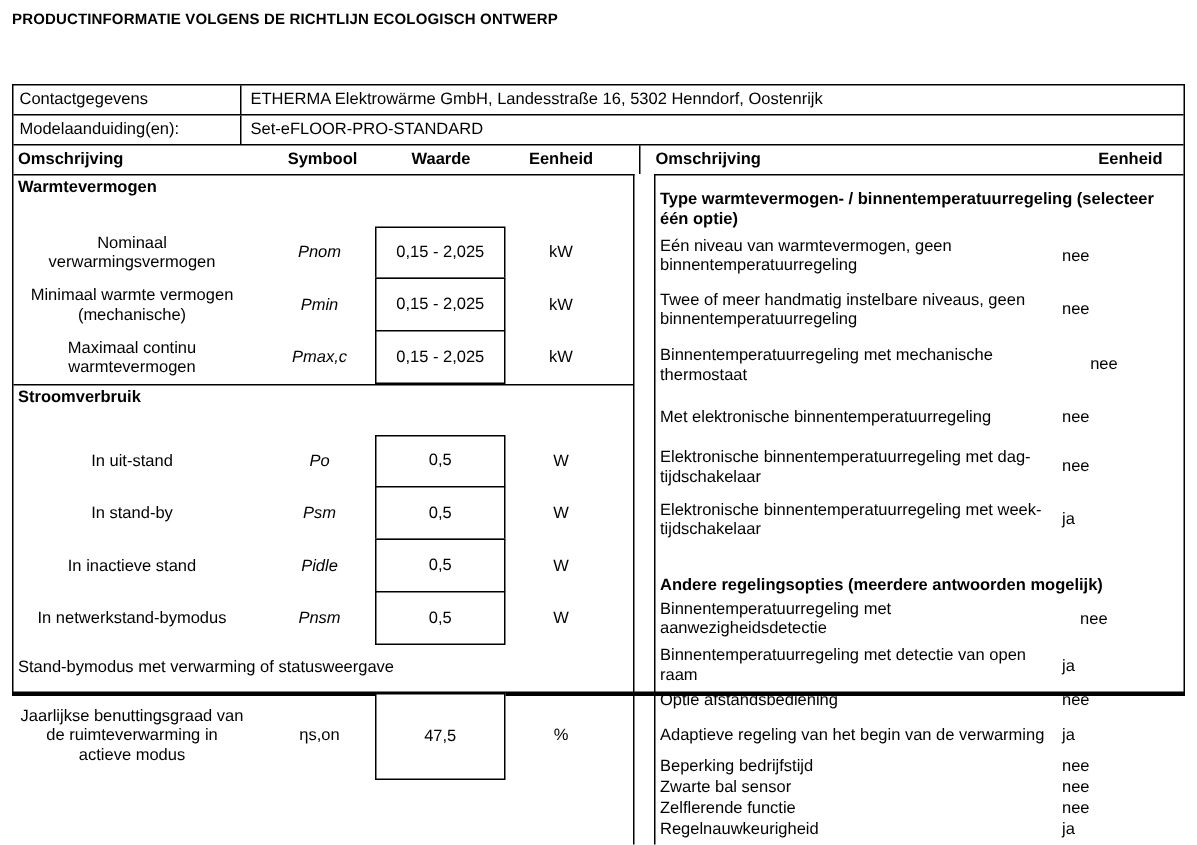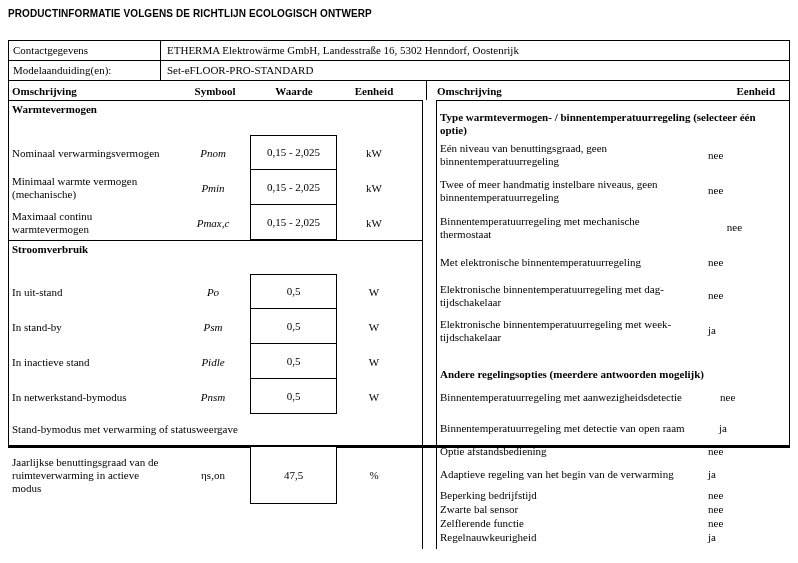--- a/index.html
+++ b/index.html
@@ -3,22 +3,22 @@
 <meta charset="utf-8">
 <style>
   * { margin:0; padding:0; box-sizing:border-box; }
   html,body { background:#ffffff; }
   .page {
     position:relative; width:798px; height:563px; background:#ffffff;
     font-family:"Liberation Sans", sans-serif; font-size:11px; color:#000; line-height:13px;
   }
   .title { position:absolute; left:8px; top:7px; font-size:10px; font-weight:bold; letter-spacing:.1px; }
 
-  .doc-table { position:absolute; left:8px; top:40px; width:782px; height:408px;
-    border:1px solid #000; border-bottom:3px solid #000;font-family:Liberation Serif, serif; }
+  .doc-table { position:absolute; left:8px; top:56px; width:782px; height:408px;
+    border:1px solid #000; border-bottom:3px solid #000; }
 
   .trow { display:flex; height:20px; border-bottom:1px solid #000; align-items:center; }
   .trow .c1 { width:152px; border-right:1px solid #000; height:100%; display:flex; align-items:center; padding-left:4px; }
   .trow .c2 { flex:1; padding-left:6px; }
 
   .head-row { position:relative; height:19px; font-weight:bold; }
   .head-row span { position:absolute; top:50%; transform:translateY(-50%); }
   .h-desc-l { left:3px; }
   .h-sym   { left:176px; width:60px; text-align:center; }
   .h-val   { left:254px; width:62px; text-align:center; }
@@ -28,42 +28,42 @@
   .h-unit-r{ right:14px; }
 
   .body-area { position:relative; height:449px; }
 
   
   .left-box { position:absolute; left:0; top:0; bottom:0; width:414px;
     border-top:1px solid #000; border-right:1px solid #000; }
   .lsec { height:34px; font-weight:bold; padding:2px 0 0 3px; }
   .lsec.bordered { border-top:1px solid #000; }
   .lrow { position:relative; height:35px; }
-  .ldesc { position:absolute; left:3px; top:50%; transform:translateY(-50%); width:152px; }
+  .ldesc { position:absolute; left:3px; top:50%; transform:translateY(-50%); width:152px;text-align:center; }
   .lsym  { position:absolute; left:178px; width:52px; top:50%; transform:translateY(-50%);
            text-align:center; font-style:italic; }
   .lsym.upright { font-style:normal; }
   .vbox  { position:absolute; left:241px; width:87px; top:0; bottom:0;
            border:1px solid #000; display:flex; align-items:center; justify-content:center; background:#fff; }
   .lrow + .lrow .vbox { top:-1px; }
   .lunit { position:absolute; left:330px; width:70px; top:50%; transform:translateY(-50%); text-align:center; }
   .note-row { height:28px; padding:9px 0 0 3px; }
   .final-row { position:relative; height:66px; }
   .final-row .vbox { top:4px; bottom:4px; }
 
   
   .right-box { position:absolute; left:427px; right:0; top:0; bottom:0;
     border-top:1px solid #000; border-left:1px solid #000; overflow:hidden; }
   .rrow { display:flex; align-items:center; padding-left:3px; }
   .rdesc { width:268px; padding-right:6px; }
   .rval  { width:70px; }
   .rsec  { font-weight:bold; display:flex; align-items:flex-end; padding-left:3px; }
   .rsec span { display:inline-block; width:330px; }
   .rh36{height:36px;} .rh35{height:35px;} .rh39{height:39px;gap:48px;} .rh31{height:31px;}
-  .rh33{height:33px;} .rh32{height:32px;gap:16px;} .rh30{height:30px;justify-content:space-between;} .rh17{height:17px;}
+  .rh33{height:33px;} .rh32{height:32px;gap:16px;} .rh30{height:30px;} .rh17{height:17px;}
   .rh28{height:28px;} .rh14{height:14px;} .rh15{height:15px;}
 </style>
 </head>
 <body>
 
 <div class="page">
 
   <div class="title">PRODUCTINFORMATIE VOLGENS DE RICHTLIJN ECOLOGISCH ONTWERP</div>
 
   <div class="doc-table">
@@ -172,21 +172,21 @@
 
       </div>
 
       <div class="right-box">
 
         <div class="rsec rh36">
             <span>Type warmtevermogen- / binnentemperatuurregeling (selecteer één optie)</span>
           </div>
 
         <div class="rrow rh36">
-          <div class="rdesc">Eén niveau van benuttingsgraad, geen binnentemperatuurregeling</div>
+          <div class="rdesc">Eén niveau van warmtevermogen, geen binnentemperatuurregeling</div>
           <div class="rval">nee</div>
         </div>
         <div class="rrow rh35">
           <div class="rdesc">Twee of meer handmatig instelbare niveaus, geen binnentemperatuurregeling</div>
           <div class="rval">nee</div>
         </div>
         <div class="rrow rh39">
           <div class="rdesc">Binnentemperatuurregeling met mechanische thermostaat</div>
           <div class="rval">nee</div>
         </div>

